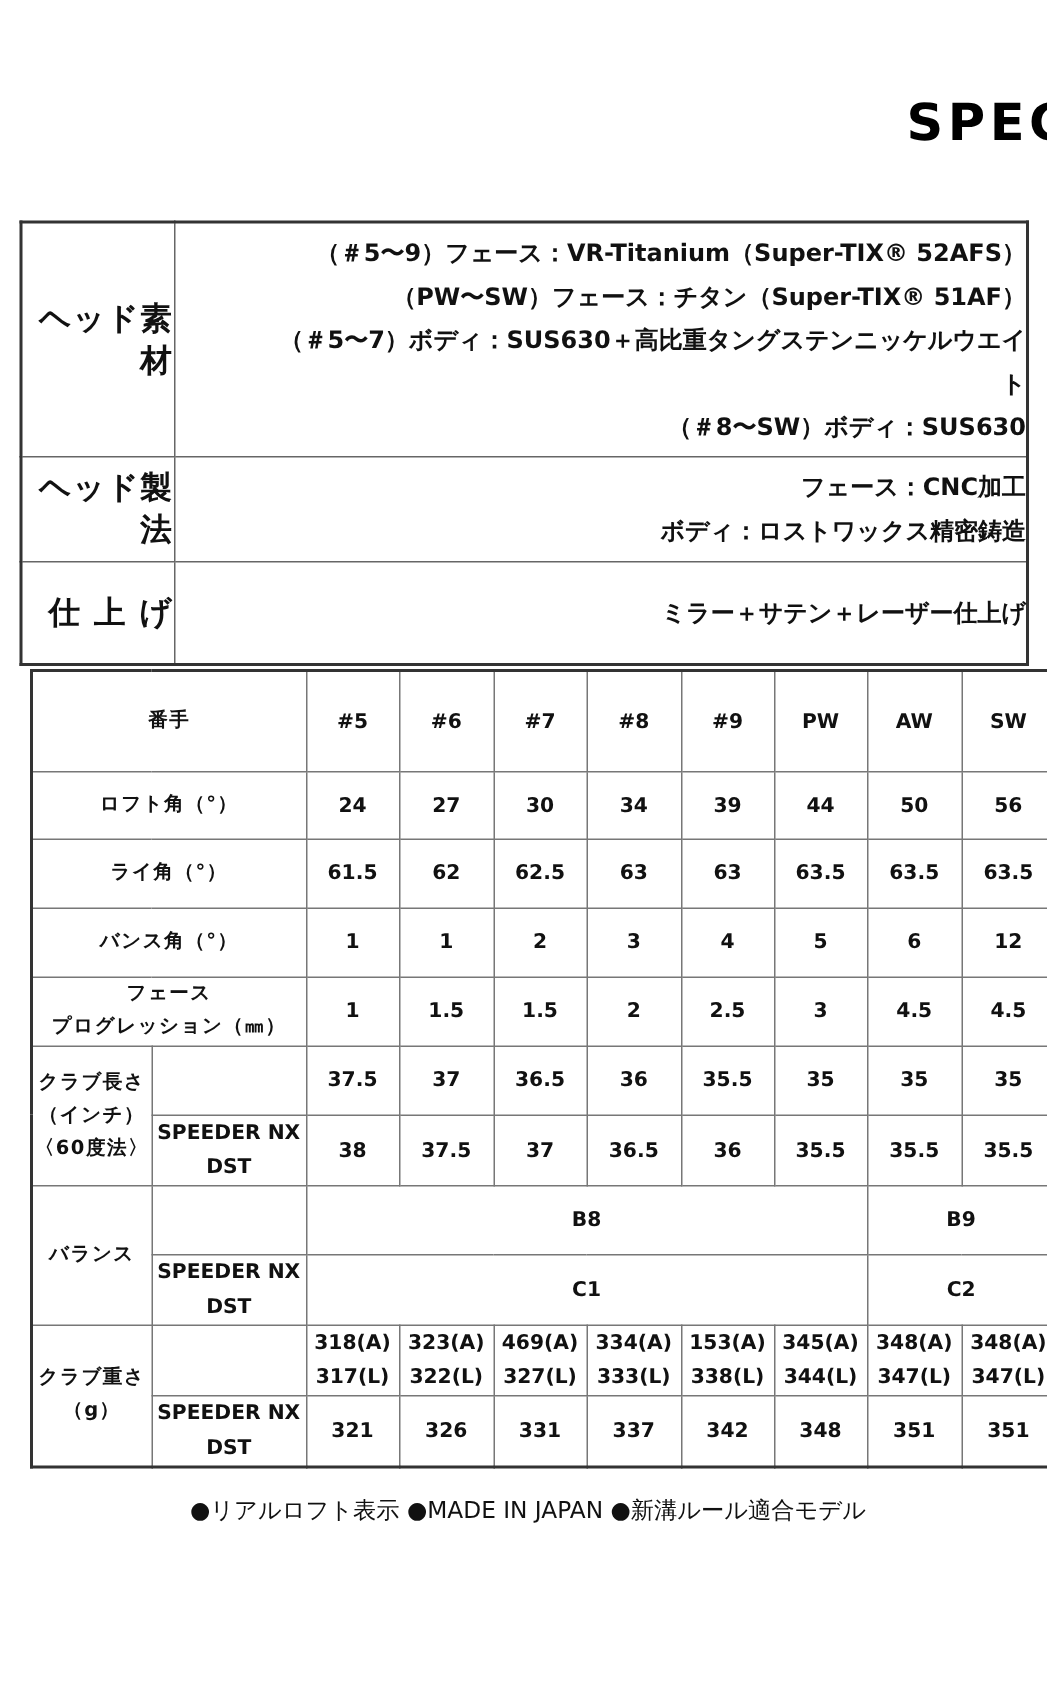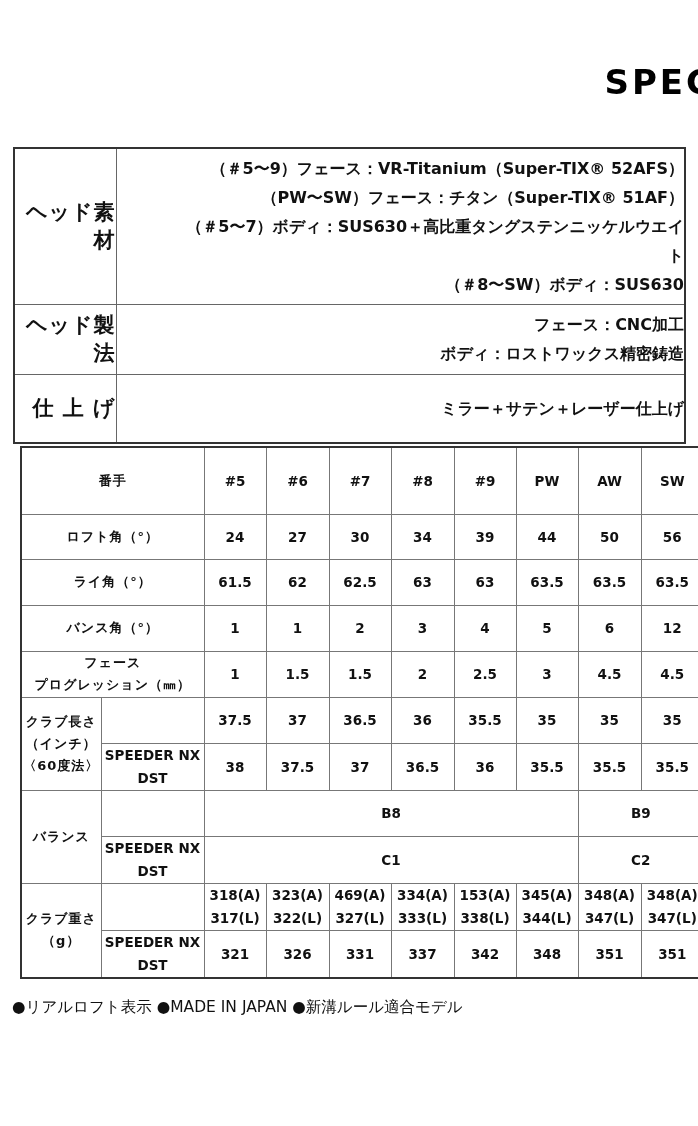--- a/index.html
+++ b/index.html
@@ -30,21 +30,21 @@
     position: absolute; left: 20px; top: 446px; width: 683px; height: 528px;
     border: 2px solid #333; border-collapse: collapse; table-layout: fixed;
   }
   .spec-table td { border: 1px solid #777; text-align: center; vertical-align: middle;
     font-weight: bold; font-size: 13.5px; line-height: 22px; padding: 0; }
   .spec-table td.rowlabel { font-size: 13px; letter-spacing: 1px; }
   .spec-table td.sub { font-size: 13.5px; line-height: 23px; }
   .spec-table td.w { font-size: 13.5px; line-height: 23px; }
 
   
-  .notes { position: absolute; left: 12px; top: 994px; width: 680px; font-size: 15.5px; color: #111; }
+  .notes { position: absolute; left: 12px; top: 994px; width: 680px; font-size: 15.5px; color: #111; text-align: center; }
   .notes div { line-height: 27px; white-space: nowrap; }
 </style>
 </head>
 <body>
 
 <div class="title">SPEC</div>
 
 <table class="mat-table">
   <tbody>
       <tr class="r1">

